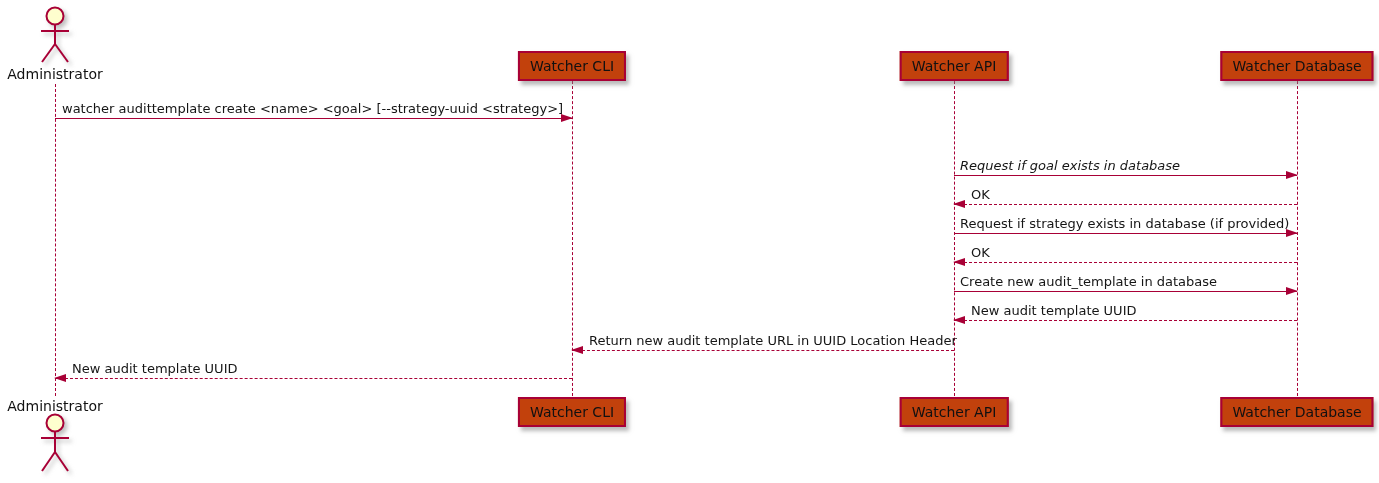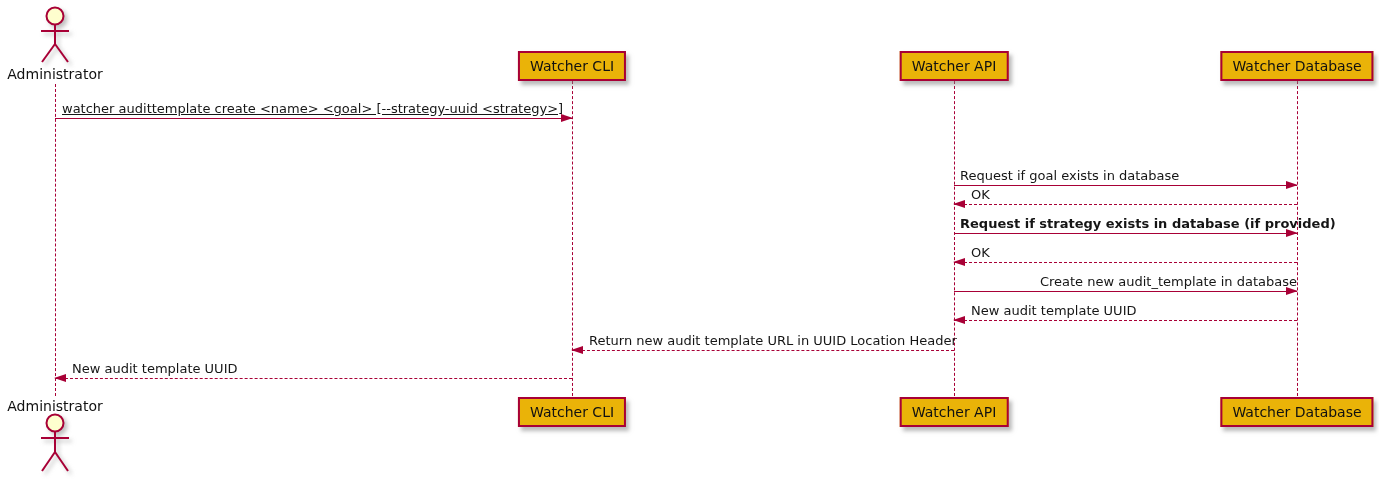--- a/index.html
+++ b/index.html
@@ -14,21 +14,21 @@
   
   .lifeline{
     position:absolute;
     width:0;
     border-left:1px dashed #A80036;
   }
   
   .pbox{
     position:absolute;
     transform:translateX(-50%);
-    background:#eab308;
+    background:#c2410c;
     border:2px solid #A80036;
     box-shadow:3px 4px 4px rgba(130,130,130,.55);
     padding:4px 10px;
     font-size:14px;
     line-height:18px;
     white-space:nowrap;
     color:#111;
   }
   
   .actor-label{
@@ -93,57 +93,57 @@
     <line x1="20" y1="39" x2="7" y2="57" stroke="#A80036" stroke-width="2"></line>
     <line x1="20" y1="39" x2="33" y2="57" stroke="#A80036" stroke-width="2"></line>
   </svg>
   <div class="actor-label" style="left:55px;top:66px;">Administrator</div>
 
   <div class="pbox" style="left:572px;top:51px;">Watcher CLI</div>
   <div class="pbox" style="left:954px;top:51px;">Watcher API</div>
   <div class="pbox" style="left:1297px;top:51px;">Watcher Database</div>
 
   <div class="msg" style="left:55px;width:517px;top:101px;">
-    <div class="label" style="margin-left:7px;text-decoration:underline;">watcher audittemplate create &lt;name&gt; &lt;goal&gt; [--strategy-uuid &lt;strategy&gt;]</div>
+    <div class="label" style="margin-left:7px;">watcher audittemplate create &lt;name&gt; &lt;goal&gt; [--strategy-uuid &lt;strategy&gt;]</div>
     <div class="line solid">
         <i class="ah right"></i>
       </div>
   </div>
 
 
-  <div class="msg" style="left:954px;width:343px;top:168px;">
+  <div class="msg" style="left:954px;width:343px;top:158px;font-style:italic;">
     <div class="label" style="margin-left:6px;">Request if goal exists in database</div>
     <div class="line solid">
         <i class="ah right"></i>
       </div>
   </div>
 
   <div class="msg" style="left:954px;width:343px;top:187px;">
     <div class="label" style="margin-left:17px;">OK</div>
     <div class="line dashed">
         <i class="ah left"></i>
       </div>
   </div>
 
-  <div class="msg" style="left:954px;width:343px;top:216px;font-weight:bold;">
+  <div class="msg" style="left:954px;width:343px;top:216px;">
     <div class="label" style="margin-left:6px;">Request if strategy exists in database (if provided)</div>
     <div class="line solid">
         <i class="ah right"></i>
       </div>
   </div>
 
   <div class="msg" style="left:954px;width:343px;top:245px;">
     <div class="label" style="margin-left:17px;">OK</div>
     <div class="line dashed">
         <i class="ah left"></i>
       </div>
   </div>
 
   <div class="msg" style="left:954px;width:343px;top:274px;">
-    <div class="label" style="margin-left:6px;text-align:right;">Create new audit_template in database</div>
+    <div class="label" style="margin-left:6px;">Create new audit_template in database</div>
     <div class="line solid">
         <i class="ah right"></i>
       </div>
   </div>
 
   <div class="msg" style="left:954px;width:343px;top:303px;">
     <div class="label" style="margin-left:17px;">New audit template UUID</div>
     <div class="line dashed">
         <i class="ah left"></i>
       </div>

